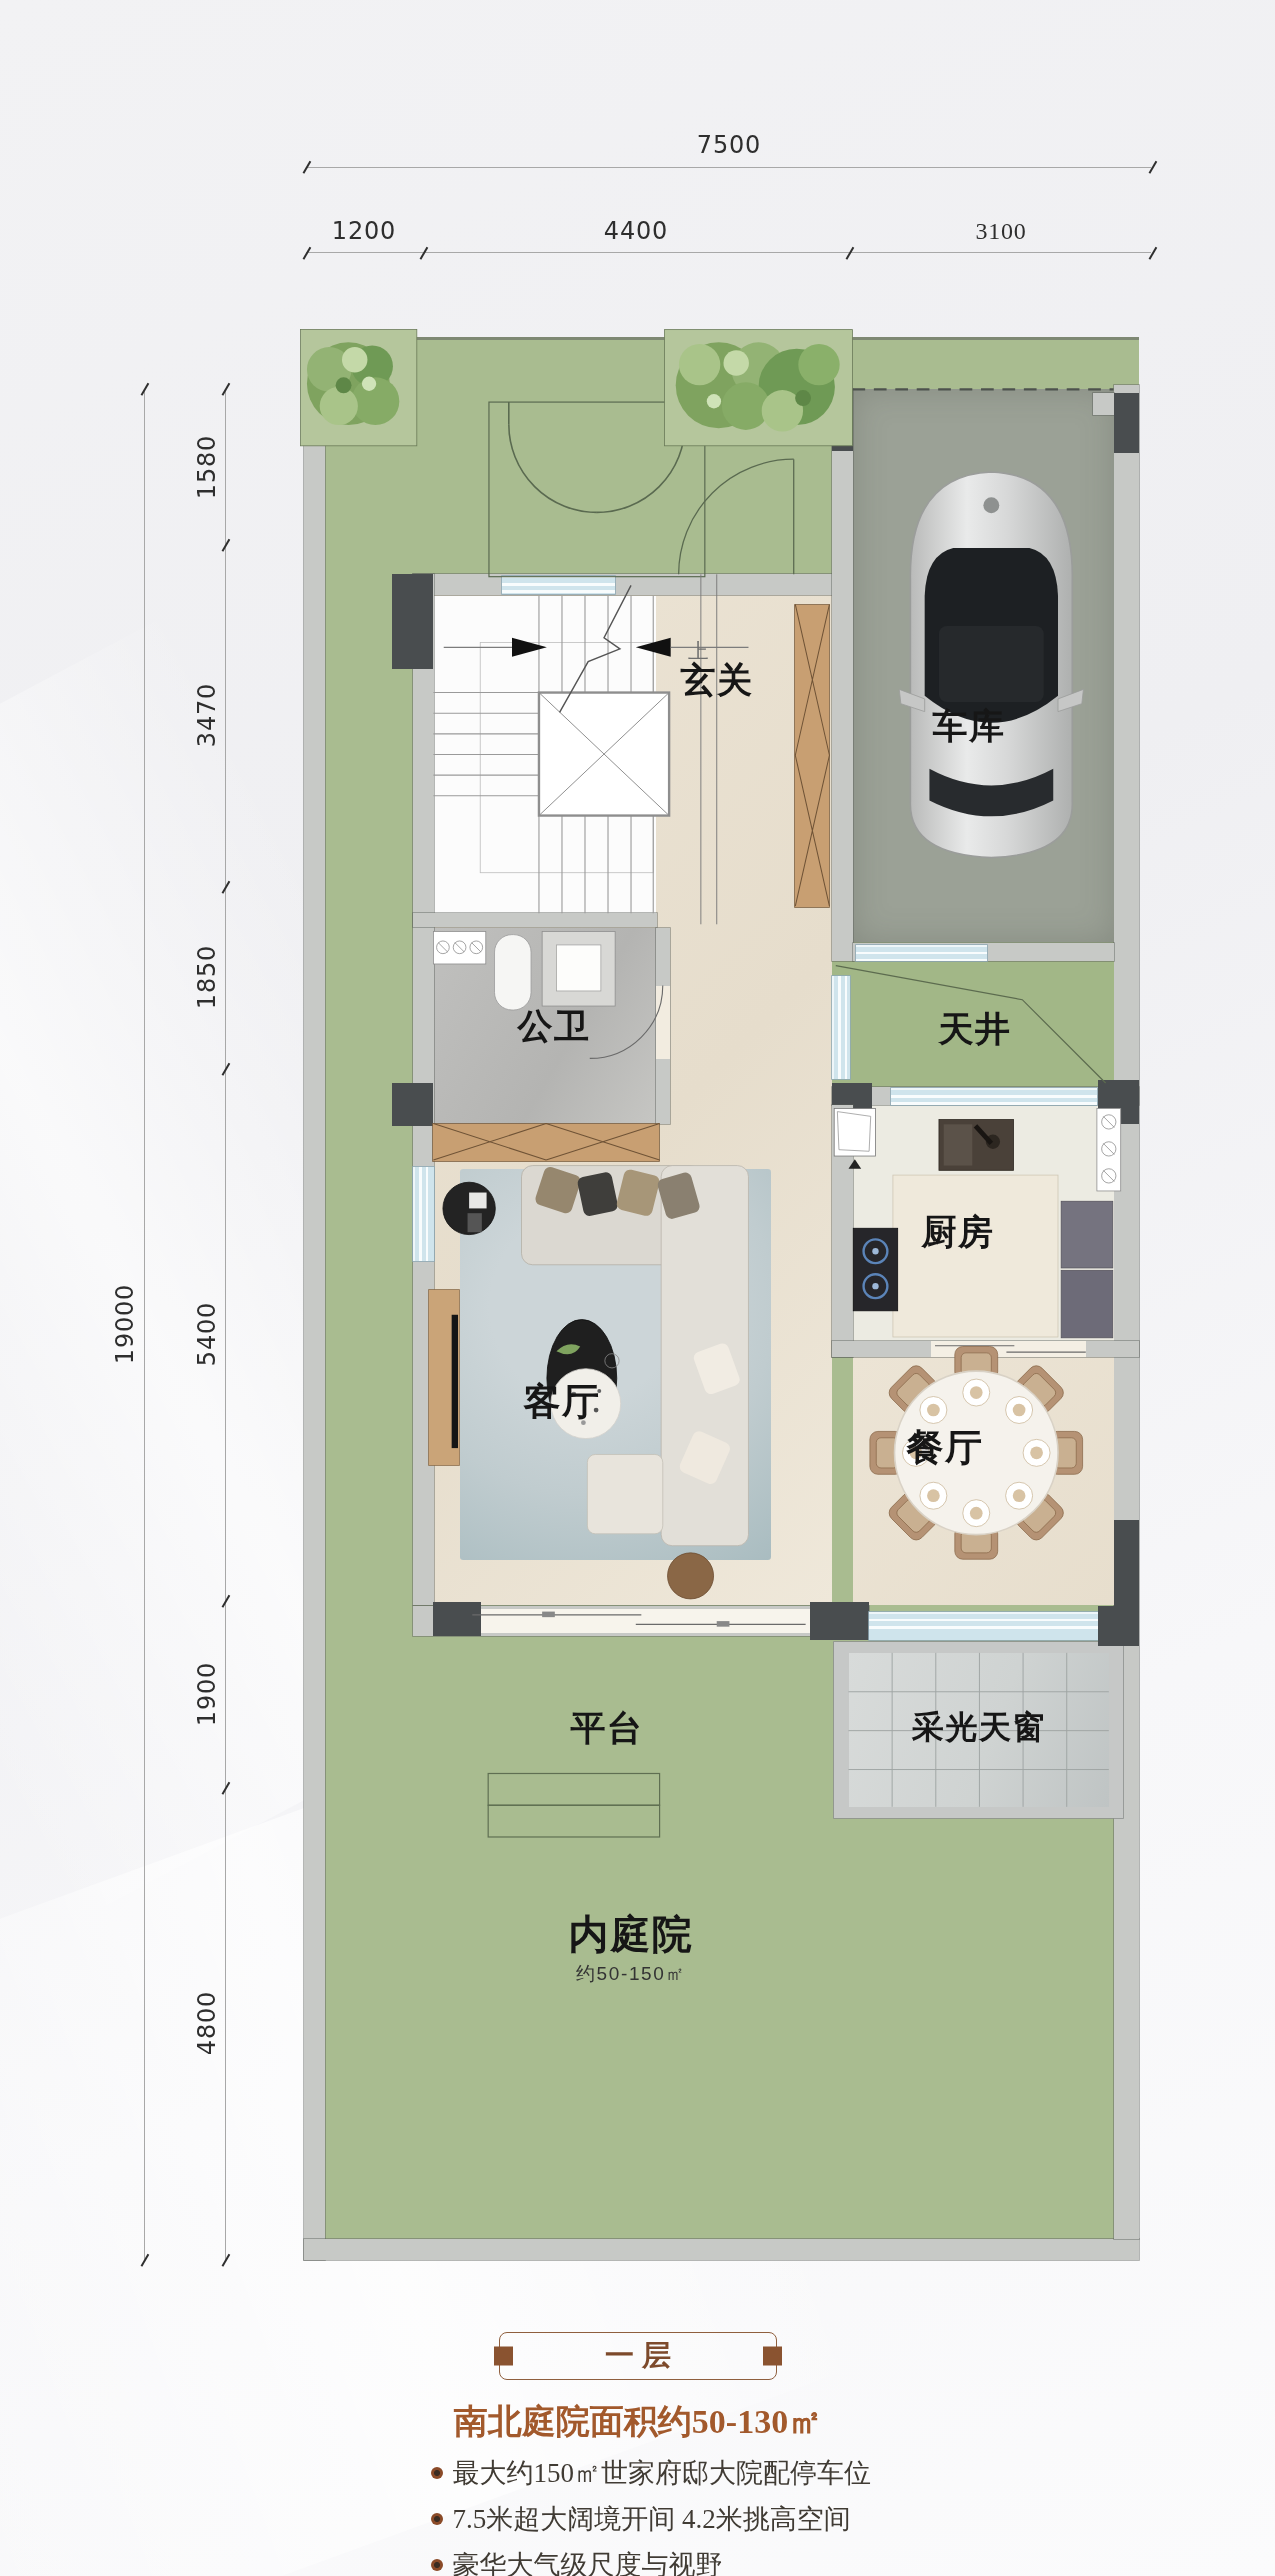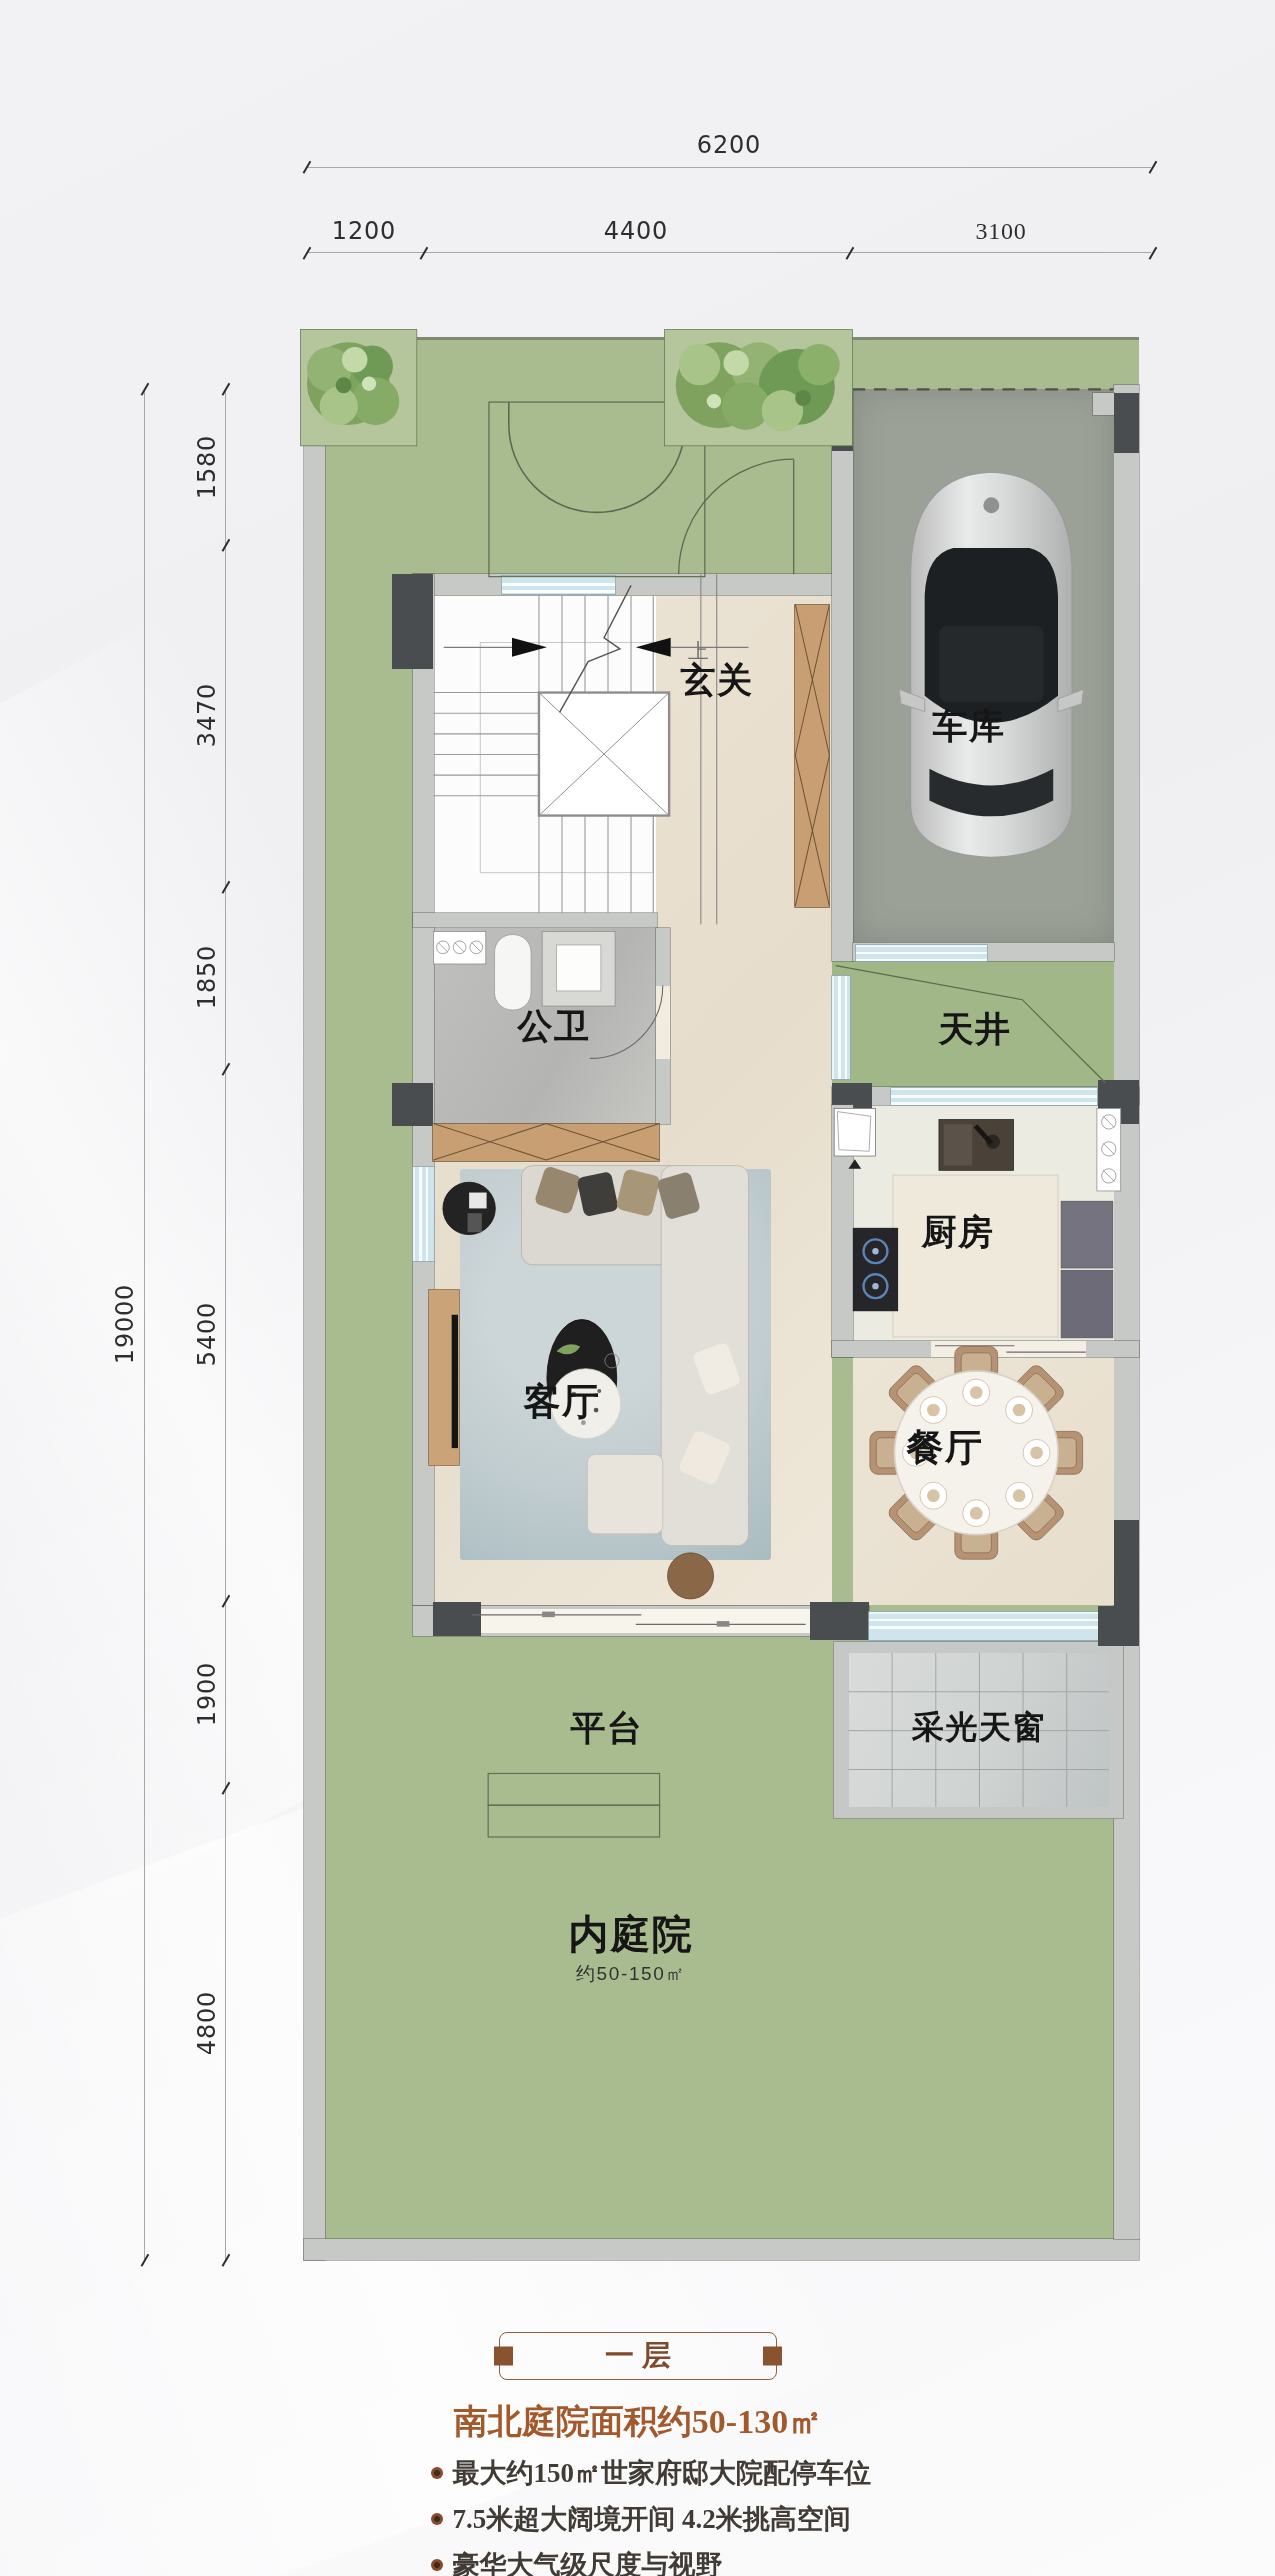--- a/index.html
+++ b/index.html
@@ -36,32 +36,32 @@
   #floor-badge .sq{position:absolute;top:50%;width:19px;height:19px;background:#8a5330;transform:translateY(-50%);}
   #badge-text{color:#7d4a2c;font-family:"Liberation Serif","DejaVu Serif",serif;
      font-size:29px;font-weight:700;letter-spacing:8px;padding-left:8px;}
   #footer-title{position:absolute;left:0;top:2399px;width:1276px;text-align:center;
      color:#a2592c;font-family:"Liberation Serif","DejaVu Serif",serif;font-size:34px;font-weight:700;}
   #footer-bullets{position:absolute;left:431px;top:2450px;}
   .bullet-row{display:flex;align-items:center;height:46px;}
   .bullet-dot{width:12px;height:12px;border-radius:50%;margin-right:9.5px;flex:0 0 auto;
      background:radial-gradient(circle,#3b2c22 0 34%,#8a4a28 35% 100%);}
   .bullet-text{color:#403b34;font-family:"Liberation Serif","DejaVu Serif",serif;
-     font-size:27px;font-weight:700;white-space:nowrap;}
+     font-size:27px;font-weight:400;white-space:nowrap;}
 </style>
 </head>
 <body>
 
 <div class="sheen" id="sheen1"></div>
 <div class="sheen" id="sheen2"></div>
 
 <div class="dimline" style="left:306px;top:167px;width:845px;height:0.8px;"></div>
 <div class="tick" style="left:300px;top:166px;"></div>
 <div class="tick" style="left:1146px;top:166px;"></div>
-<div class="dimtxt" style="left:729px;top:145px;">6200</div>
+<div class="dimtxt" style="left:729px;top:145px;">7500</div>
 
 <div class="dimline" style="left:306px;top:252px;width:845px;height:0.8px;"></div>
 <div class="tick" style="left:300px;top:252px;"></div>
 <div class="tick" style="left:417px;top:252px;"></div>
 <div class="tick" style="left:843px;top:252px;"></div>
 <div class="tick" style="left:1146px;top:252px;"></div>
 <div class="dimtxt" style="left:364px;top:231px;">1200</div>
 <div class="dimtxt" style="left:636px;top:231px;">4400</div>
 <div class="dimtxt" style="left:1001px;top:231px;font-family:Liberation Serif, serif;">3100</div>
 

